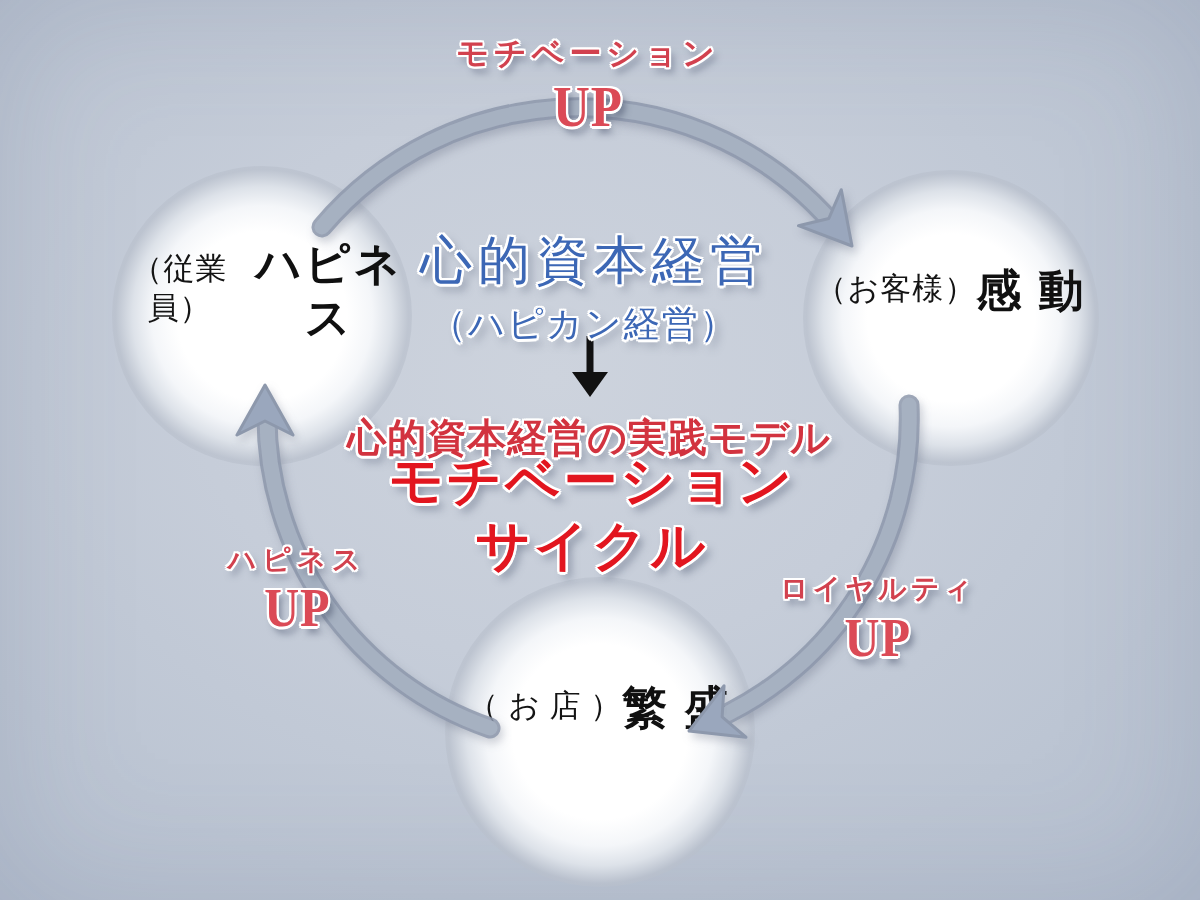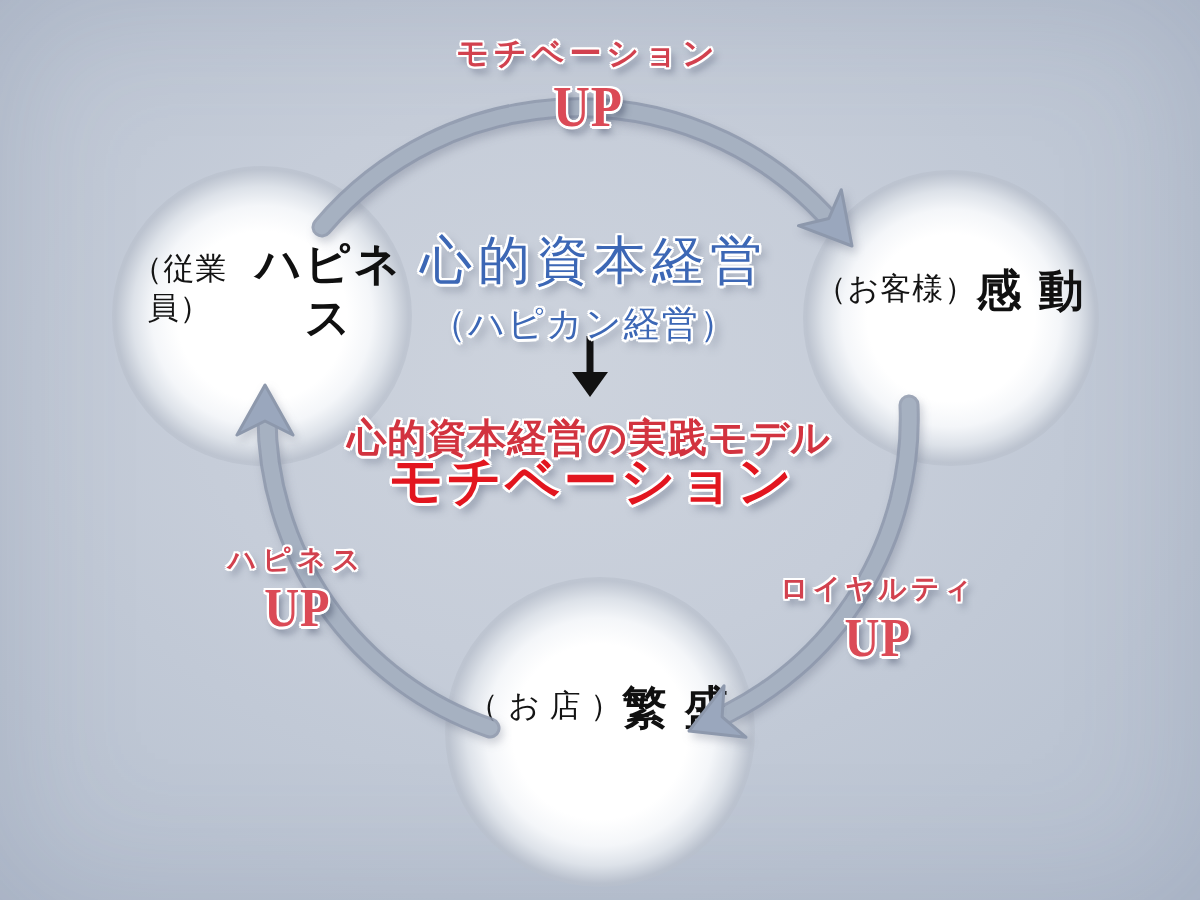--- a/index.html
+++ b/index.html
@@ -119,20 +119,21 @@
     <div class="kat l1">モチベーション</div>
     <div class="l2"><span class="up">UP</span></div>
   </div>
 
   <div class="txt center-title blue-outline">心的資本経営</div>
   <div class="txt center-subtitle blue-outline">（ハピカン経営）</div>
 
   <div class="txt model-caption red-outline">心的資本経営の実践モデル</div>
   <div class="txt model-name red-outline">
     <div>モチベーション</div>
+    <div>サイクル</div>
   </div>
 
   <div class="txt left-label">
     <div class="kat l1">ハピネス</div>
     <div class="l2"><span class="up">UP</span></div>
   </div>
 
   <div class="txt right-label">
     <div class="kat l1">ロイヤルティ</div>
     <div class="l2"><span class="up">UP</span></div>

